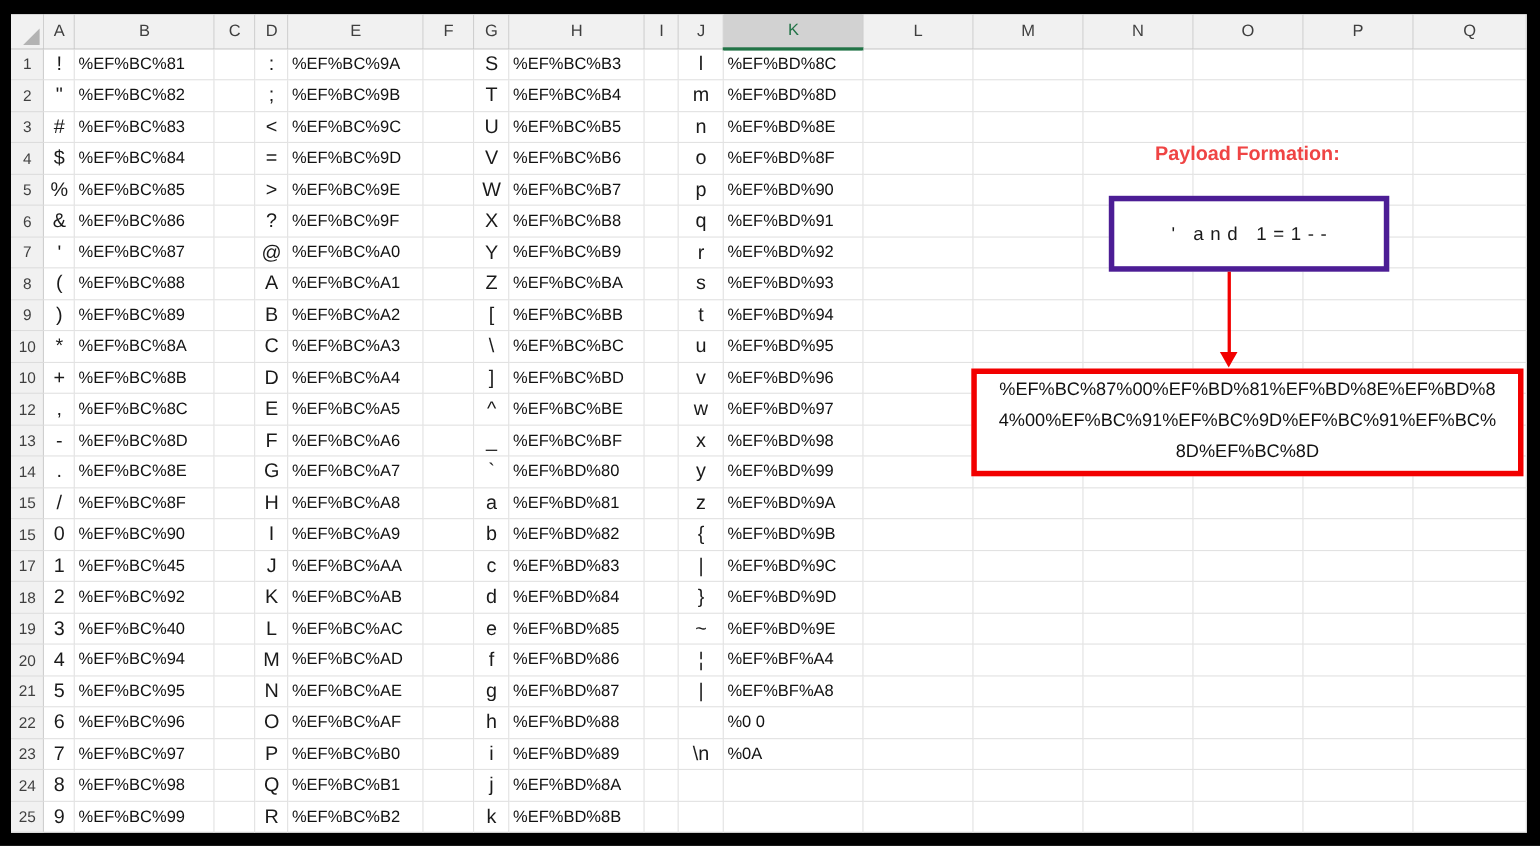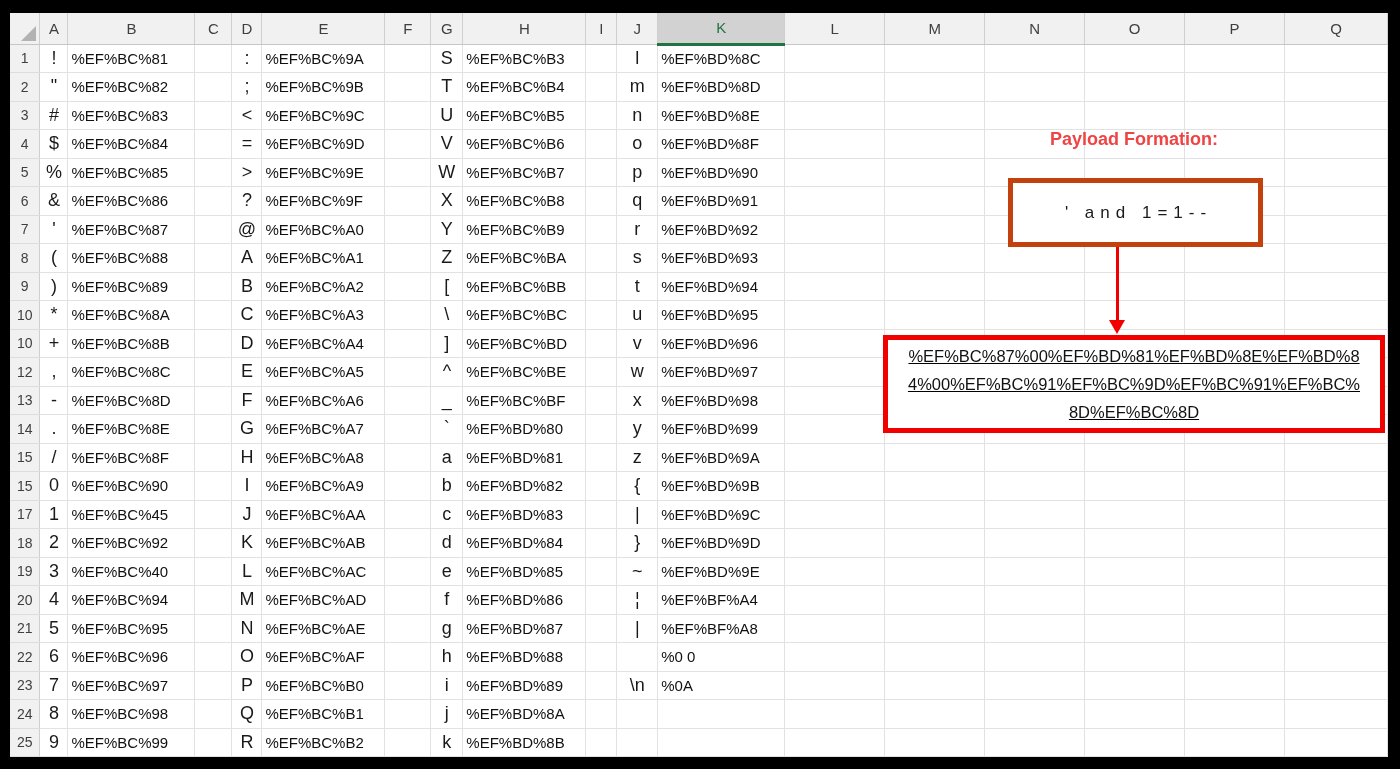--- a/index.html
+++ b/index.html
@@ -51,38 +51,38 @@
   td.c-char { text-align:center; font-size:18px; color:#1a1a1a; }
   td.c-code { padding-left:3px; }
 
   
   .payload-title {
     position:absolute; left:873px; top:92px; width:502px;
     text-align:center; font-weight:bold; font-size:18px; color:#ef4444;margin-top:24px;
   }
   .box1 {
     position:absolute; left:998px; top:165px; width:255px; height:69px;
-    background:#fff; border:5px solid #c2410c;
+    background:#fff; border:5px solid #4c1d95;
     display:flex; align-items:center; justify-content:center;
   }
   .box1 span { font-size:17px; letter-spacing:6px; color:#1a1a1a; padding-left:6px; }
   .arrow-line {
     position:absolute; left:1106px; top:234px; width:3px; height:74px;
     background:#f20000;
   }
   .arrow-head {
     position:absolute; left:1099px; top:307px; width:0; height:0;
     border-left:8px solid transparent;
     border-right:8px solid transparent;
     border-top:14px solid #f20000;
   }
   .box2 {
     position:absolute; left:873px; top:322px; width:502px; height:98px;
     background:#fff; border:5px solid #f20000;
-    display:flex; flex-direction:column; align-items:center; justify-content:center;text-decoration:underline;
+    display:flex; flex-direction:column; align-items:center; justify-content:flex-start;
   }
   .box2 .line { font-size:16.5px; line-height:28px; color:#111; }
 </style>
 </head>
 <body>
 
 <div class="sheet">
   <table>
     <colgroup>
         <col style="width: 30px;">

